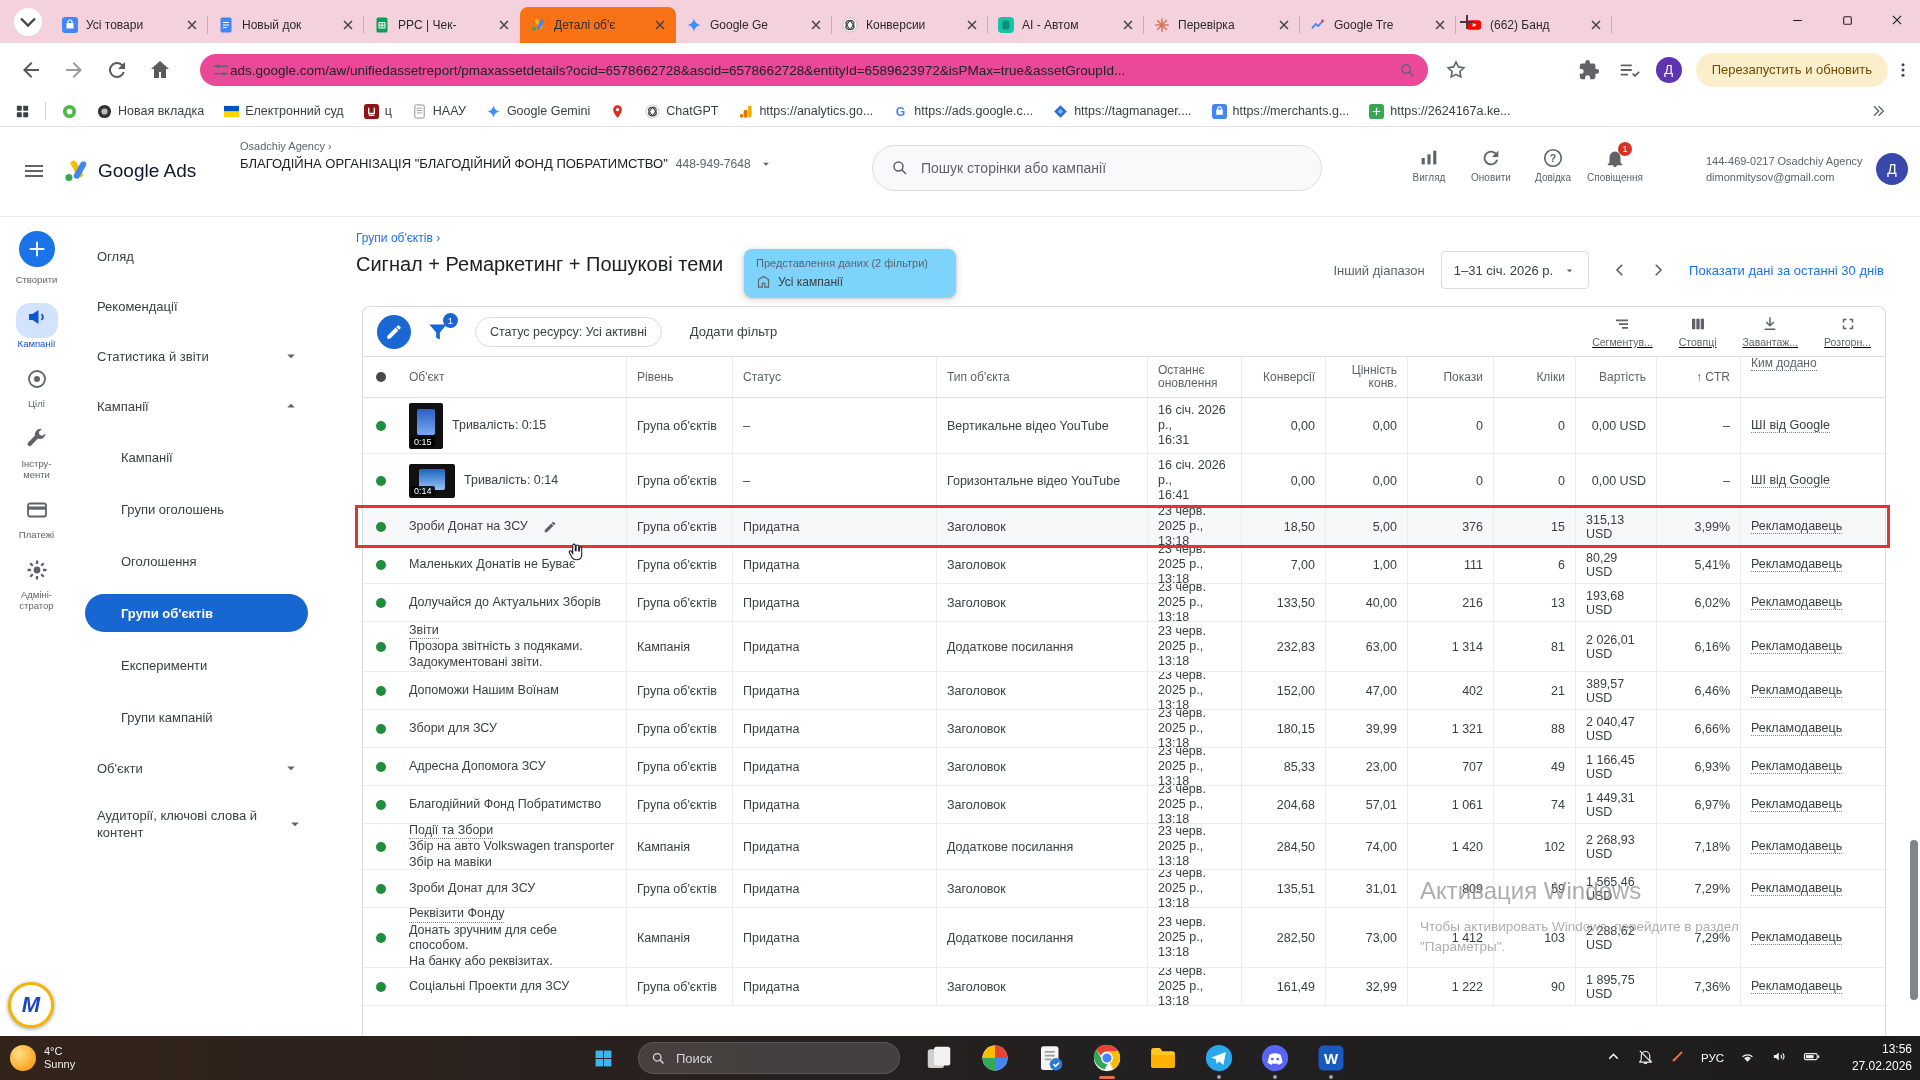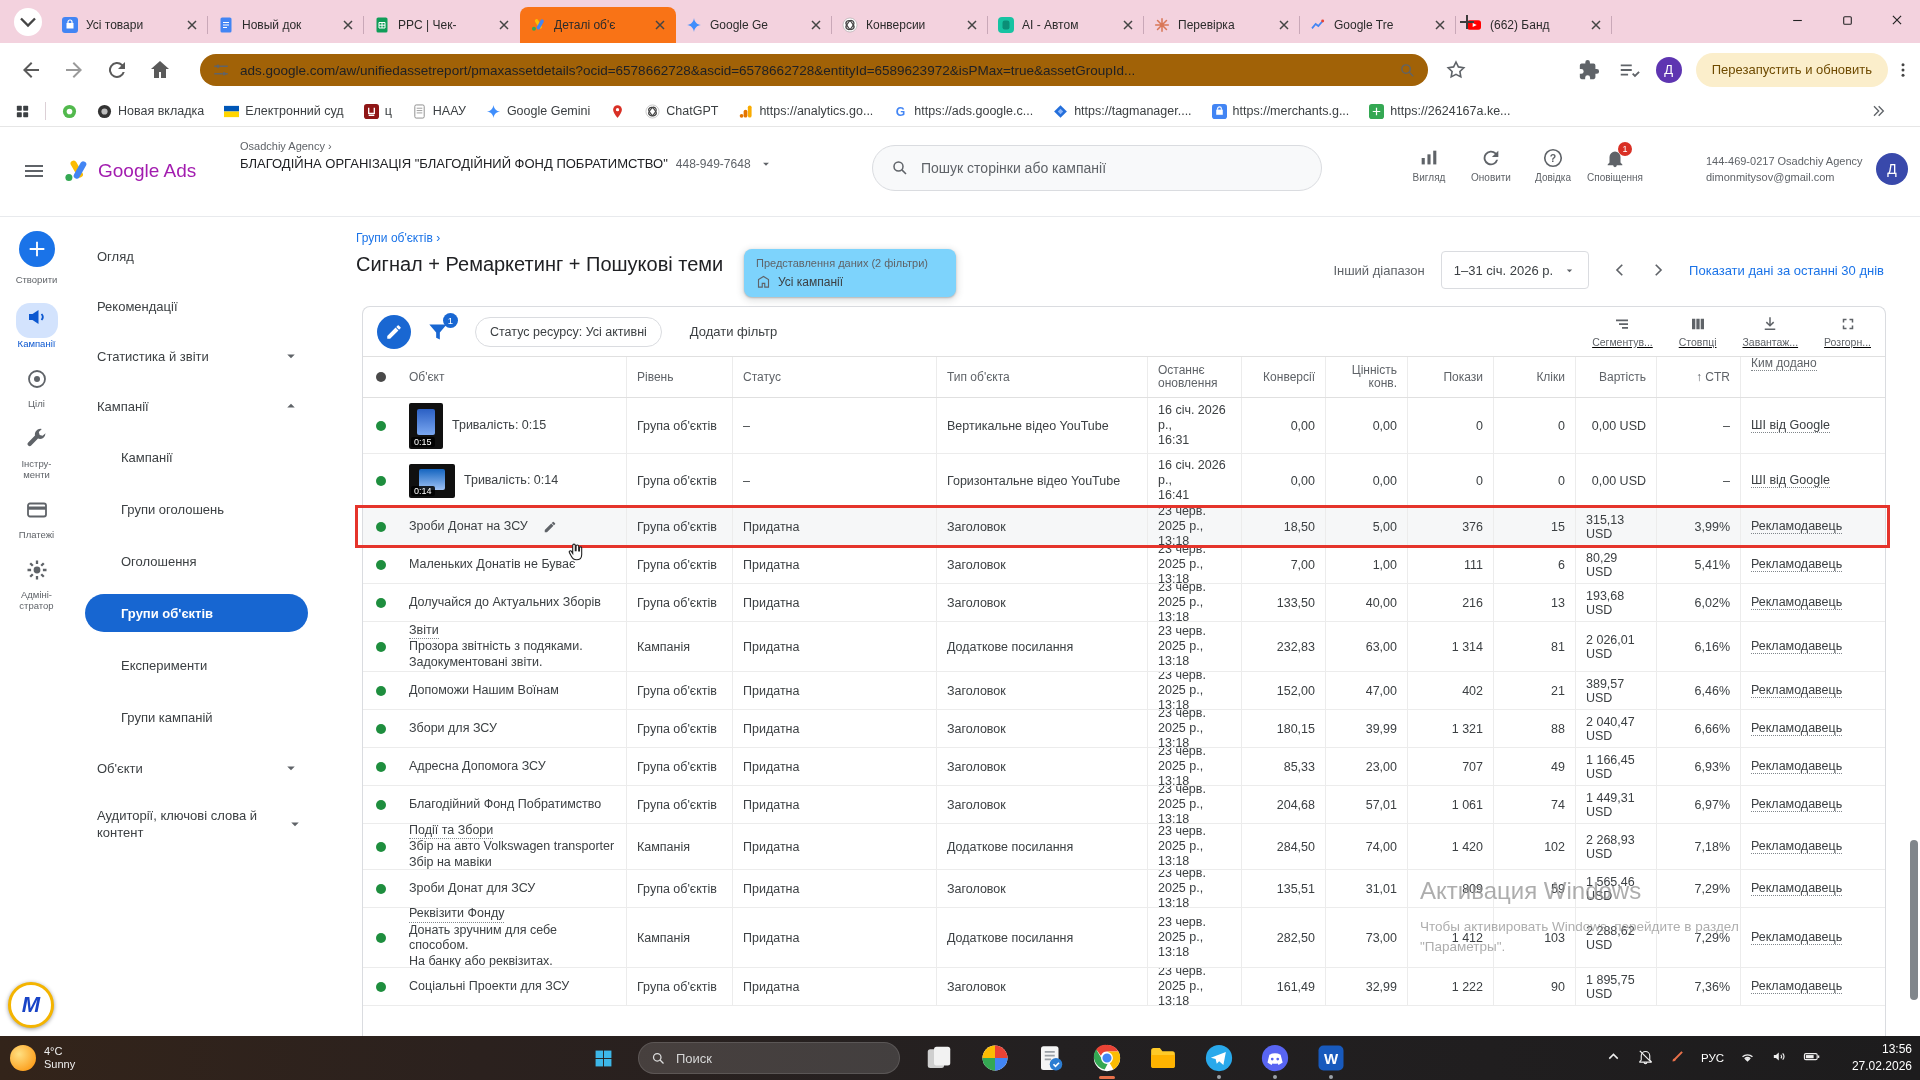--- a/index.html
+++ b/index.html
@@ -16,33 +16,33 @@
   .tab .tt{flex:1;white-space:nowrap;overflow:hidden;}
   .tab.active{background:#f97316;}
   .tab:not(.active):not(.nosep)::after{content:"";position:absolute;right:0;top:9px;bottom:9px;width:1px;background:#c9a8b8;}
   .tab .fv{width:16px;height:16px;}
   .tab .cx{width:16px;height:16px;color:#444;}
   .newtab{position:absolute;left:1455px;top:10px;width:24px;height:24px;color:#3c3c3c;}
   .wbtn{position:absolute;top:0;width:46px;height:40px;display:flex;align-items:center;justify-content:center;color:#222;}
 
   .btoolbar{position:absolute;left:0;top:43px;width:1920px;height:53px;background:#fff;display:flex;align-items:center;}
   .navic{width:24px;height:24px;color:#5a5a5a;margin-left:19px;}
-  .omni{position:absolute;left:200px;top:11px;width:1228px;height:32px;border-radius:16px;background:#a16207;display:flex;align-items:center;padding:0 12px;gap:10px;}
+  .omni{position:absolute;left:200px;top:11px;width:1228px;height:32px;border-radius:16px;background:#ec4899;display:flex;align-items:center;padding:0 12px;}
   .omni .url{font-size:13.5px;color:#202124;white-space:nowrap;overflow:hidden;flex:1;}
   .rightbtns{position:absolute;right:0;top:0;height:53px;display:flex;align-items:center;}
   .pillbtn{height:34px;border-radius:17px;background:#fbeecb;color:#6e4a00;font-size:13px;display:flex;align-items:center;padding:0 16px;white-space:nowrap;}
   .avatar{width:26px;height:26px;border-radius:50%;background:#5e35b1;color:#fff;font-size:13px;display:flex;align-items:center;justify-content:center;}
 
   .bookbar{position:absolute;left:0;top:96px;width:1920px;height:31px;background:#fff;border-bottom:1px solid #e6e6e6;display:flex;align-items:center;font-size:12.5px;color:#3c4043;}
   .bm{display:flex;align-items:center;gap:6px;margin-right:20px;white-space:nowrap;}
   .bm .fv{width:15px;height:15px;}
 
   
   .adshead{position:absolute;left:0;top:127px;width:1920px;height:90px;background:#fff;border-bottom:1px solid #e8eaed;}
-  .adslogo{position:absolute;left:62px;top:30px;display:flex;align-items:center;gap:8px;color:#a21caf;font-size:19px;}
+  .adslogo{position:absolute;left:62px;top:30px;display:flex;align-items:center;gap:8px;color:#0f172a;font-size:19px;}
   .acct{position:absolute;left:240px;top:13px;}
   .acct .l1{font-size:11px;color:#5f6368;}
   .acct .l2{font-size:13px;color:#202124;margin-top:4px;display:flex;align-items:center;gap:8px;}
   .acct .cid{font-size:12px;color:#5f6368;}
   .adssearch{position:absolute;left:872px;top:18px;width:450px;height:46px;border:1px solid #dadce0;border-radius:23px;background:#f8f9fa;display:flex;align-items:center;gap:12px;padding:0 18px;color:#5f6368;font-size:14px;}
   .hact{display:flex;flex-direction:column;align-items:center;gap:3px;color:#5f6368;font-size:10px;width:62px;position:relative;}
   .hacts{position:absolute;left:1398px;top:20px;display:flex;}
   .badge{position:absolute;top:-5px;right:14px;background:#d93025;color:#fff;border-radius:8px;min-width:14px;height:14px;font-size:9px;display:flex;align-items:center;justify-content:center;padding:0 3px;}
   .hmail{position:absolute;left:1706px;top:26px;font-size:11px;color:#5f6368;line-height:16px;}
   .adsavatar{position:absolute;left:1876px;top:26px;width:32px;height:32px;border-radius:50%;background:#3949ab;color:#fff;font-size:14px;display:flex;align-items:center;justify-content:center;}

